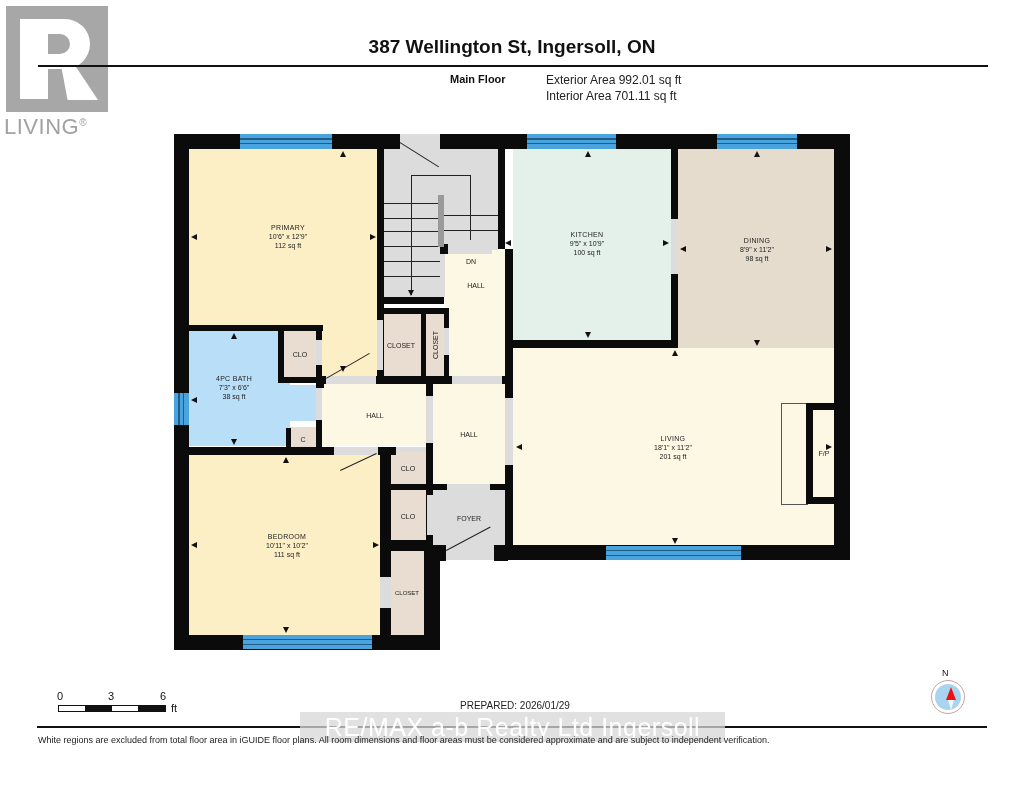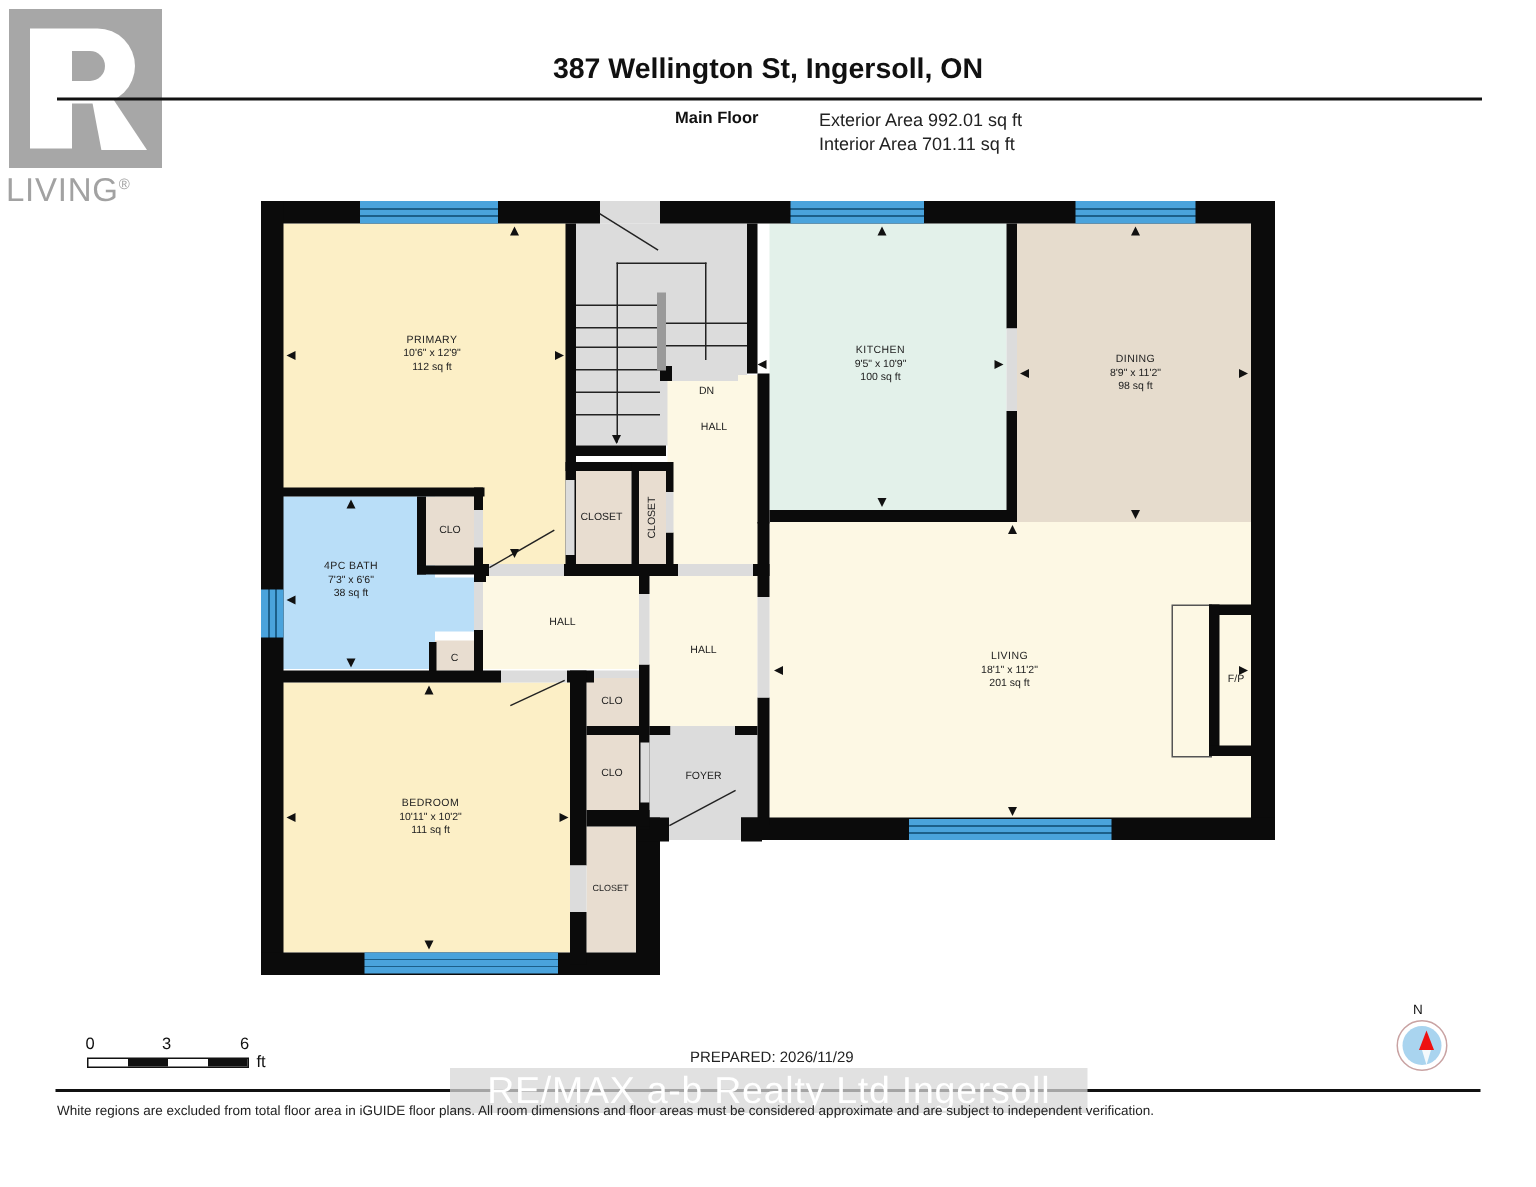--- a/index.html
+++ b/index.html
@@ -247,21 +247,21 @@
   <div class="slabel" style="left:469px;top:518px;">FOYER</div>
   <div class="slabel" style="left:824px;top:453px;">F/P</div>
 </div>
 
 <div class="scale-label" style="left:57px;">0</div>
 <div class="scale-label" style="left:160px;">6</div>
 <div class="scale-label" style="left:108px;">3</div>
 <div class="abs" style="left:58px;top:705px;width:106px;height:5px;border:1px solid #111;background:linear-gradient(90deg,#fff 0 25%,#111 25% 50%,#fff 50% 75%,#111 75%);"></div>
 <div class="scale-label" style="left:171px;top:702px;">ft</div>
 
-<div class="abs prepared">PREPARED: 2026/11/29</div>
+<div class="abs prepared">PREPARED: 2026/01/29</div>
 <div class="abs hrule" style="left:37px; top:726px; width:950px;"></div>
 <div class="abs watermark">RE/MAX a-b Realty Ltd Ingersoll</div>
 <div class="abs disclaimer">White regions are excluded from total floor area in iGUIDE floor plans. All room dimensions and floor areas must be considered approximate and are subject to independent verification.</div>
 
 <div class="abs compass-n">N</div>
 <div class="abs compass">
   <div class="compass-in">
     <div class="needle-n"></div>
     <div class="needle-s"></div>
   </div>

